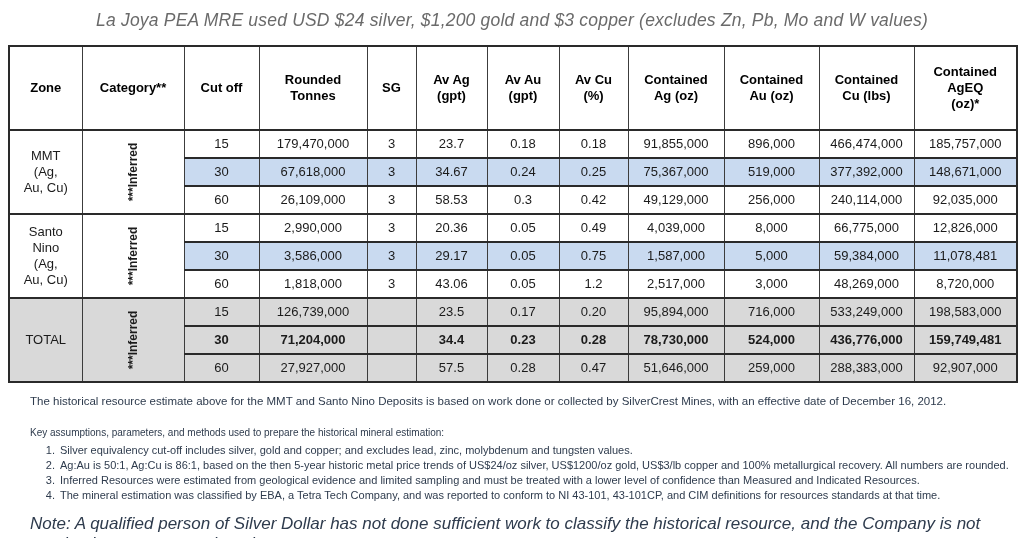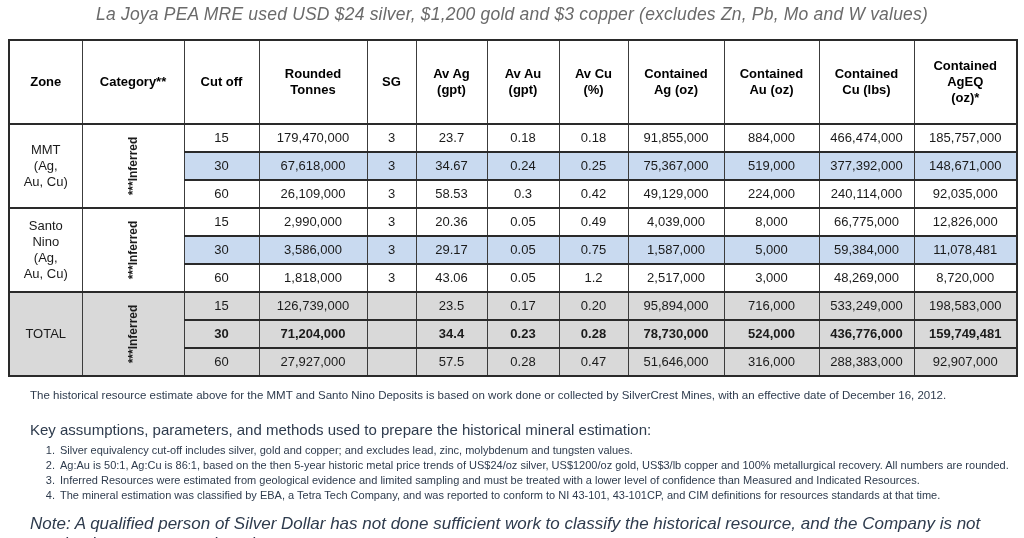--- a/index.html
+++ b/index.html
@@ -1,19 +1,19 @@
 <!DOCTYPE html>
 <html><head>
 <meta charset="utf-8">
 <style>
   * { margin:0; padding:0; box-sizing:border-box; }
   html,body { width:1024px; height:538px; background:#ffffff; overflow:hidden; }
   body { font-family:"Liberation Sans", sans-serif; }
 
-  .page { width:1024px; height:538px; position:relative; padding-top:4px; }
+  .page { width:1024px; height:538px; position:relative; padding-top:10px; }
 
   .title {
     text-align:center; font-style:italic; font-size:17.5px; color:#6a6a6a;
     letter-spacing:0.2px; margin-bottom:14px; font-weight:500;
   }
 
   table.mre {
     border-collapse:collapse; table-layout:fixed;
     margin-left:8px; width:1008px;
     border:2px solid #2a2a2a;
@@ -50,21 +50,21 @@
     white-space:nowrap; font-weight:bold; font-size:12px; color:#1b1b1b;
   }
 
   tr.section-start td { border-top:2px solid #2a2a2a; }
   tr.hl td { background:#c9daf0; border-top:2px solid #2a2a2a; border-bottom:2px solid #2a2a2a; }
   tr.gray td { background:#d9d9d9; }
   tr.bold-row td { font-weight:bold; border-top:2px solid #2a2a2a; border-bottom:2px solid #2a2a2a; }
 
   .footer { margin:12px 14px 0 30px; color:#2e3b4d; }
   .footer p.intro { font-size:11.5px; margin-bottom:20px; }
-  .footer p.keyline { font-size:15px; margin-bottom:5px; }
+  .footer p.keyline { font-size:10px; margin-bottom:5px; }
   .footer ol { margin-left:28px; font-size:11px; line-height:15px; }
   .footer ol li { padding-left:2px; }
   .footer p.note { font-style:italic; font-size:17px; margin-top:11px; }
 </style>
 </head>
 <body>
 
 <div class="page">
 
   <div class="title">La Joya PEA MRE used USD $24 silver, $1,200 gold and $3 copper (excludes Zn, Pb, Mo and W values)</div>
@@ -115,21 +115,21 @@
 (Ag,
 Au, Cu)</td>
           <td rowspan="3" class="category-cell"><span class="cat">***Inferred</span></td>
           <td>15</td>
           <td>179,470,000</td>
           <td>3</td>
           <td>23.7</td>
           <td>0.18</td>
           <td>0.18</td>
           <td>91,855,000</td>
-          <td>884,000</td>
+          <td>896,000</td>
           <td>466,474,000</td>
           <td>185,757,000</td>
         </tr>
         <tr class="hl">
           <td>30</td>
           <td>67,618,000</td>
           <td>3</td>
           <td>34.67</td>
           <td>0.24</td>
           <td>0.25</td>
@@ -139,21 +139,21 @@
           <td>148,671,000</td>
         </tr>
         <tr>
           <td>60</td>
           <td>26,109,000</td>
           <td>3</td>
           <td>58.53</td>
           <td>0.3</td>
           <td>0.42</td>
           <td>49,129,000</td>
-          <td>224,000</td>
+          <td>256,000</td>
           <td>240,114,000</td>
           <td>92,035,000</td>
         </tr>
         <tr class="section-start">
           <td rowspan="3" class="zone-cell">Santo
 Nino
 (Ag,
 Au, Cu)</td>
           <td rowspan="3" class="category-cell"><span class="cat">***Inferred</span></td>
           <td>15</td>
@@ -218,21 +218,21 @@
           <td>159,749,481</td>
         </tr>
         <tr class="gray">
           <td>60</td>
           <td>27,927,000</td>
           <td></td>
           <td>57.5</td>
           <td>0.28</td>
           <td>0.47</td>
           <td>51,646,000</td>
-          <td>316,000</td>
+          <td>259,000</td>
           <td>288,383,000</td>
           <td>92,907,000</td>
         </tr>
       </tbody>
   </table>
 
   <div class="footer">
     <p class="intro">The historical resource estimate above for the MMT and Santo Nino Deposits is based on work done or collected by SilverCrest Mines, with an effective date of December 16, 2012.</p>
     <p class="keyline">Key assumptions, parameters, and methods used to prepare the historical mineral estimation:</p>
     <ol>

